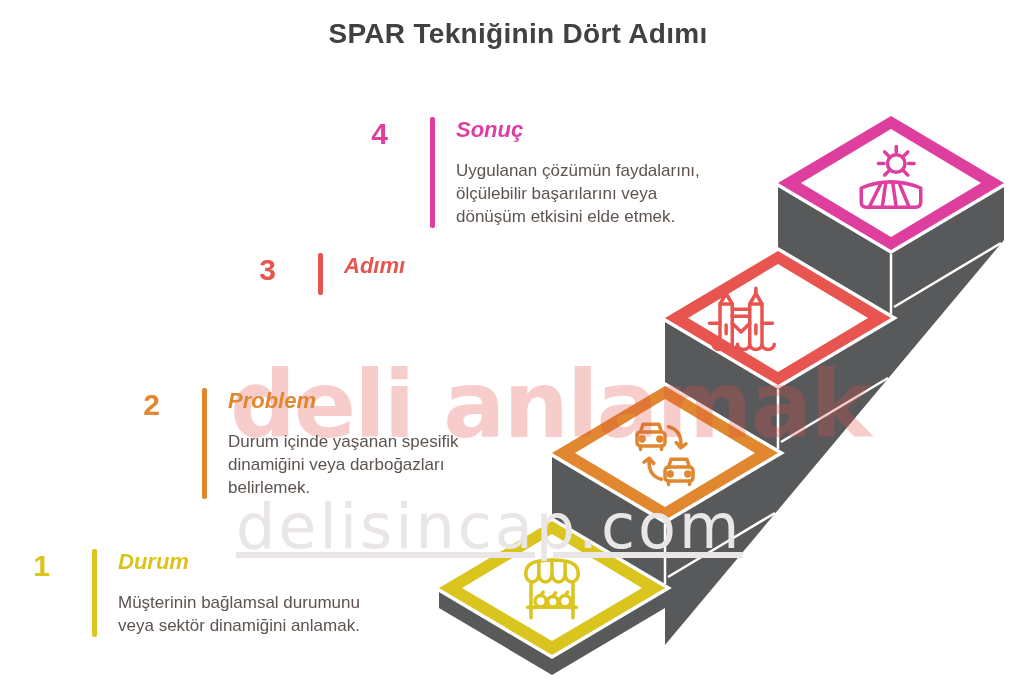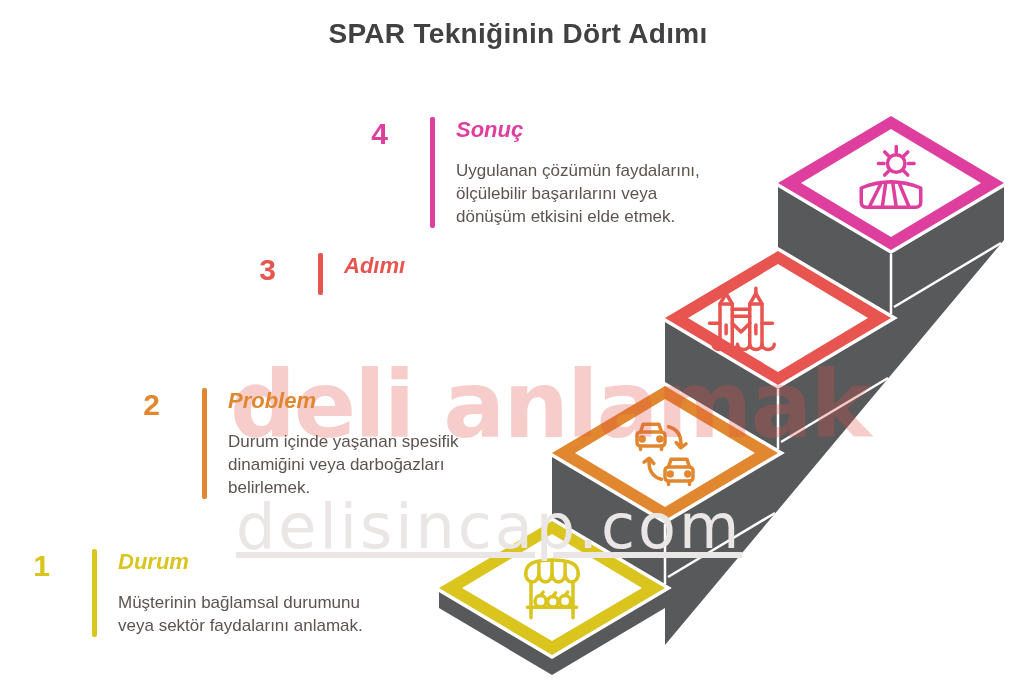--- a/index.html
+++ b/index.html
@@ -119,21 +119,21 @@
 
   <div class="wm1">deli anlamak</div>
   <div class="wm2">delisincap.com</div>
 
   <div class="step-block" style="left:18px;top:549px;">
     <div class="num c-yellow">1</div>
     <div class="bar bg-yellow"></div>
     <div class="txt">
       <div class="heading c-yellow">Durum</div>
       <div class="desc">Müşterinin bağlamsal durumunu
-veya sektör faydalarını anlamak.</div>
+veya sektör dinamiğini anlamak.</div>
     </div>
   </div>
 
   <div class="step-block" style="left:128px;top:388px;">
     <div class="num c-orange">2</div>
     <div class="bar bg-orange"></div>
     <div class="txt">
       <div class="heading c-orange">Problem</div>
       <div class="desc">Durum içinde yaşanan spesifik
 dinamiğini veya darboğazları

